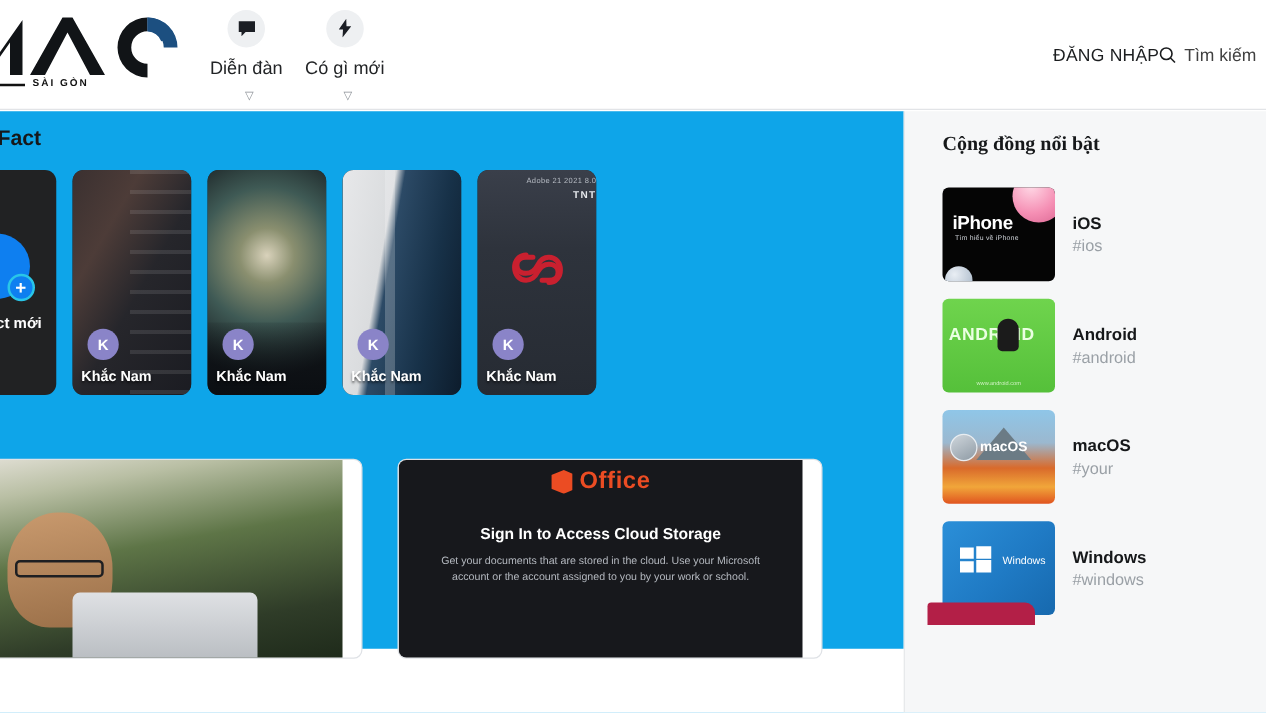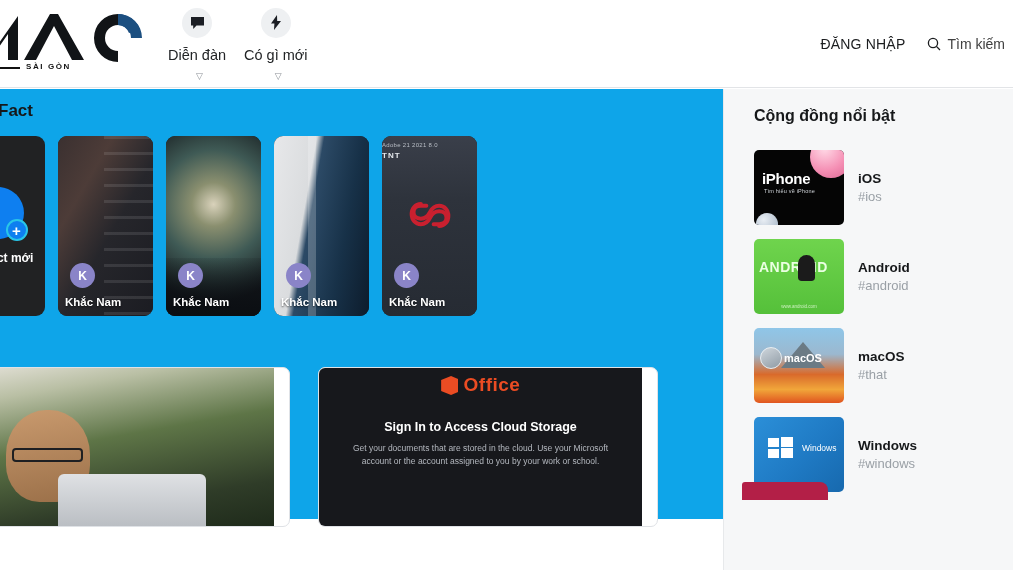--- a/index.html
+++ b/index.html
@@ -31,21 +31,21 @@
 
   .nav { position: absolute; left: 168px; top: 0; height: 88px; display: flex; align-items: center; gap: 18px; }
   .nav-item { display: flex; align-items: center; gap: 9px; cursor: pointer; flex-direction: column; }
   .nav-bubble {
     width: 30px; height: 30px; border-radius: 50%; background: #eef0f2;
     display: flex; align-items: center; justify-content: center;
   }
   .nav-label { font-size: 14.5px; color: #222426; }
   .chev { margin-left: 5px; font-size: 9px; color: #8b9096; line-height: 1; }
 
-  .header-right { position: absolute; right: 8px; top: 0; height: 88px; display: flex; align-items: center; gap: 22px; }
+  .header-right { position: absolute; right: 8px; top: 0; height: 88px; display: flex; align-items: center; }
   .login-link { font-size: 14px; color: #1b1d1f; letter-spacing: .2px; cursor: pointer; }
   .search-link { display: flex; align-items: center; gap: 6px; font-size: 14px; color: #404040; cursor: pointer; }
 
   
   .main { position: absolute; left: 0; top: 89px; width: 723px; height: 430px; background: #0ea5e9; }
   .section-title {
     position: absolute; left: -2px; top: 12px;
     font-size: 17px; font-weight: 600; color: #16181a;
   }
 
@@ -92,21 +92,21 @@
   .th3:after {
     content:""; position:absolute; left:36%; top:0; width:8%; height:100%;
     background: rgba(255,255,255,.22);
   }
   .th4 { background: linear-gradient(180deg,#3a3f4a 0%,#2e333c 35%,#262b33 100%); }
   .cc-logo {
     position: absolute; left: 50%; top: 44%; transform: translate(-50%,-50%);
     width: 44px; height: 34px;
   }
   .th-toptext {
-    position:absolute; left:0; right:0; top:6px; text-align:left; color:#b9bec6;
+    position:absolute; left:0; right:0; top:6px; text-align:right; color:#b9bec6;
     font-size:6px; letter-spacing:.3px;
   }
   .th-toptext b { display:block; font-size:8px; color:#e5e8ec; margin-top:3px; letter-spacing:1px; }
 
   
   .cards { position: absolute; left: -50px; top: 278px; display: flex; gap: 28px; }
   .ccard {
     width: 340px; height: 160px; border-radius: 7px; overflow: hidden;
     border: 1px solid #dfe2e6; background: #fff; position: relative; flex: 0 0 auto;
   }
@@ -141,21 +141,21 @@
   .office-sub {
     position:absolute; left: 22px; right: 22px; top: 74px; text-align:center;
     color:#b4b8bf; font-size: 8.5px; line-height: 1.55;
   }
 
   
   .sidebar {
     position: absolute; left: 723px; top: 89px; width: 290px; height: 481px;
     background: #f6f7f8; border-left: 1px solid #e7e9eb;
   }
-  .side-title { position: absolute; left: 30px; top: 18px; font-size: 16px; font-weight: 600; color: #16181a; }
+  .side-title { position: absolute; left: 30px; top: 18px; font-size: 16px; font-weight: 600; color: #16181a; font-family: Liberation Serif, serif; }
   .side-list { position: absolute; left: 30px; top: 61px; right: 14px; }
   .side-item { display: flex; align-items: center; gap: 14px; margin-bottom: 14px; cursor: pointer; }
   .tile { width: 90px; height: 75px; border-radius: 5px; overflow: hidden; position: relative; flex: 0 0 auto; }
   .tile-ios { background: #050505; }
   .tile-ios .sphere {
     position:absolute; right:-8px; top:-14px; width: 42px; height: 42px; border-radius: 50%;
     background: radial-gradient(circle at 35% 30%, #ffd9e6, #f58fb4 55%, #d9628f);
   }
   .tile-ios .sphere2 {
     position:absolute; left:2px; bottom:-10px; width: 22px; height: 22px; border-radius:50%;
@@ -373,21 +373,21 @@
       </div>
 
       <div class="side-item">
         <div class="tile tile-macos">
           <div class="peak"></div>
           <div class="badge"></div>
           <div class="t1">macOS</div>
         </div>
         <div class="side-meta">
           <div class="side-name">macOS</div>
-          <div class="side-tag">#that</div>
+          <div class="side-tag">#your</div>
         </div>
       </div>
 
       <div class="side-item">
         <div class="tile tile-win">
           <div class="flag">
               <i></i>
               <i></i>
               <i></i>
               <i></i>

